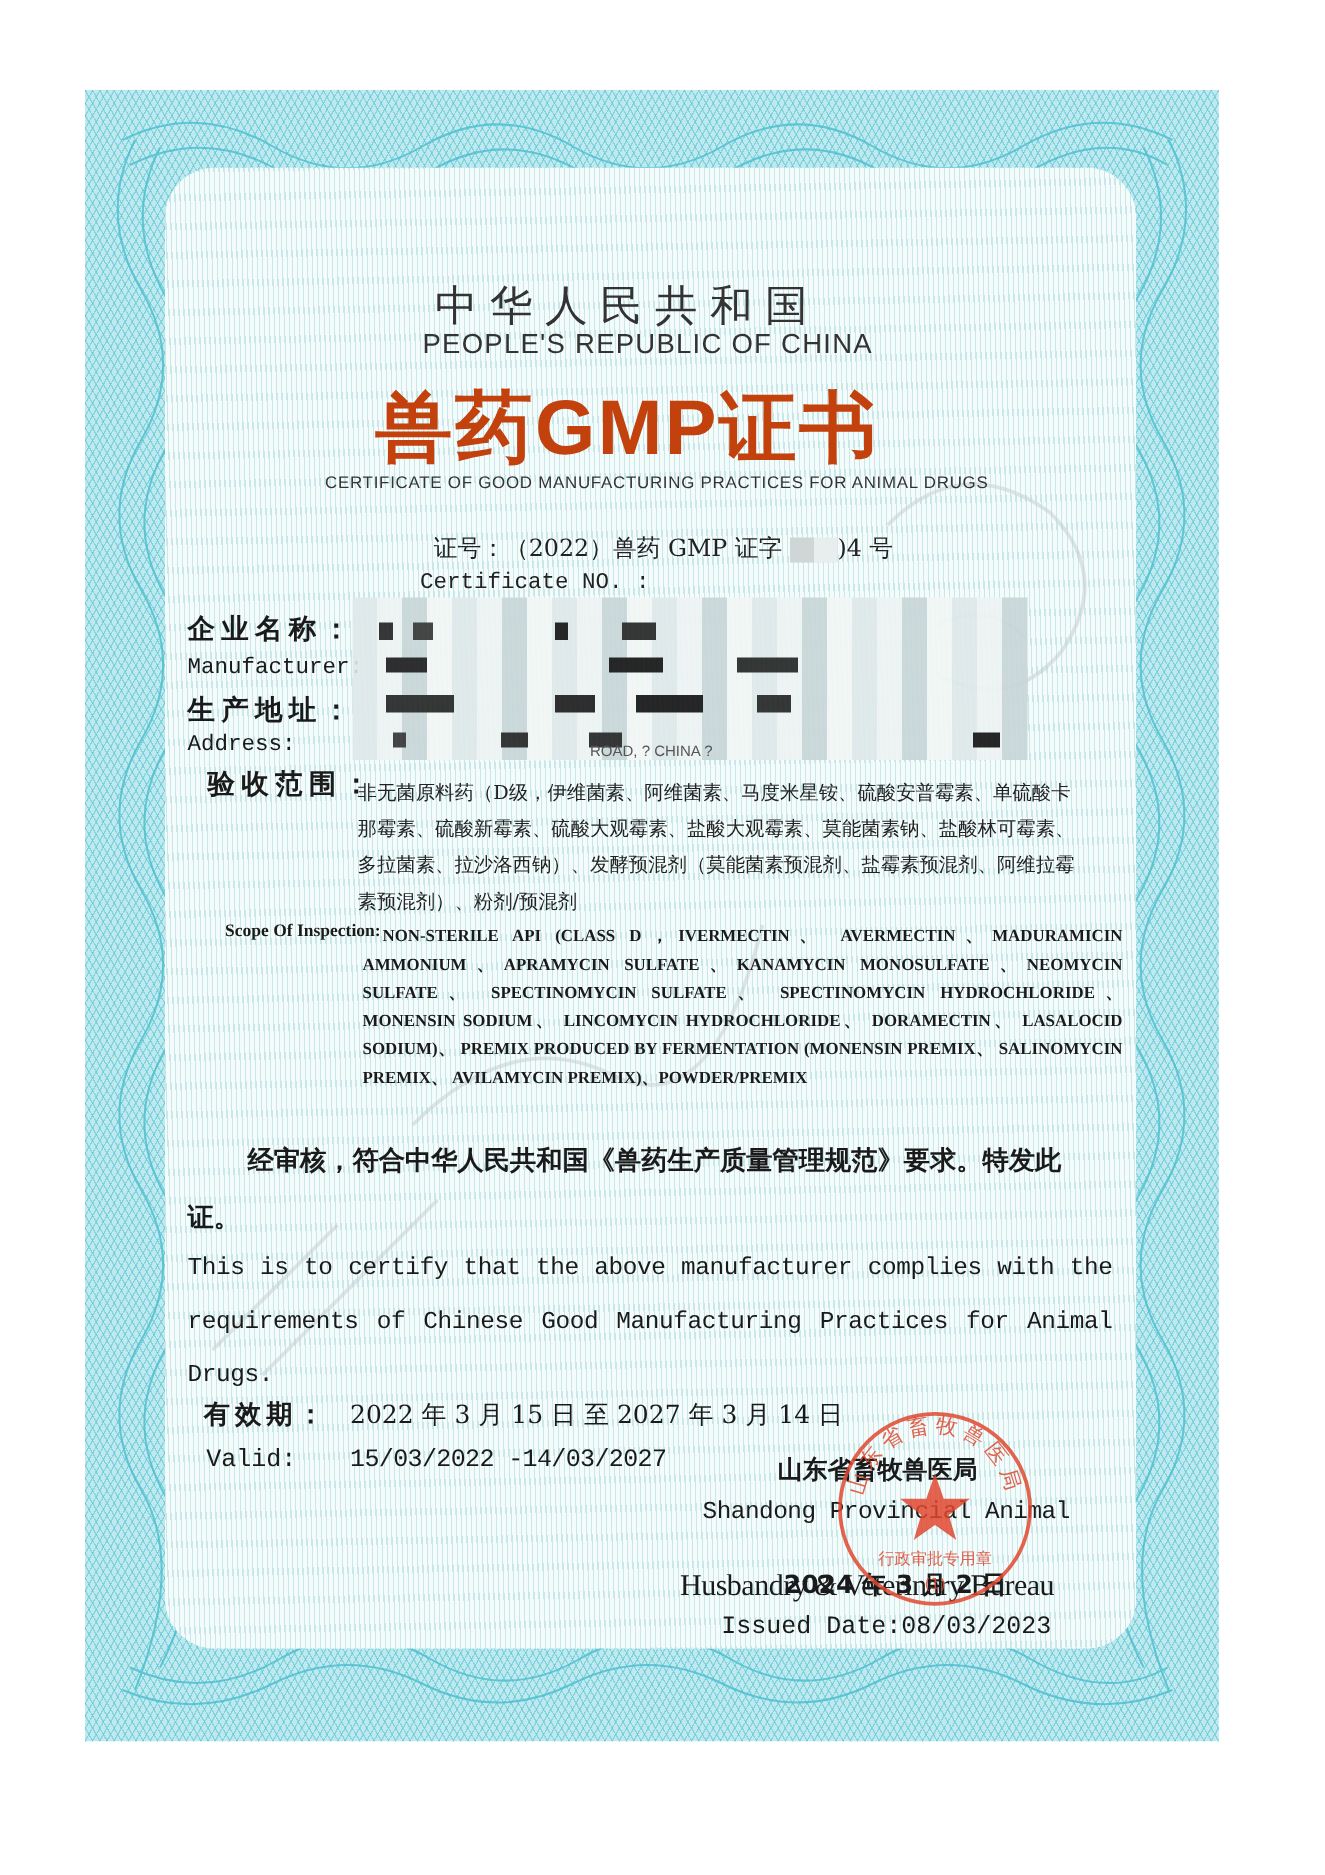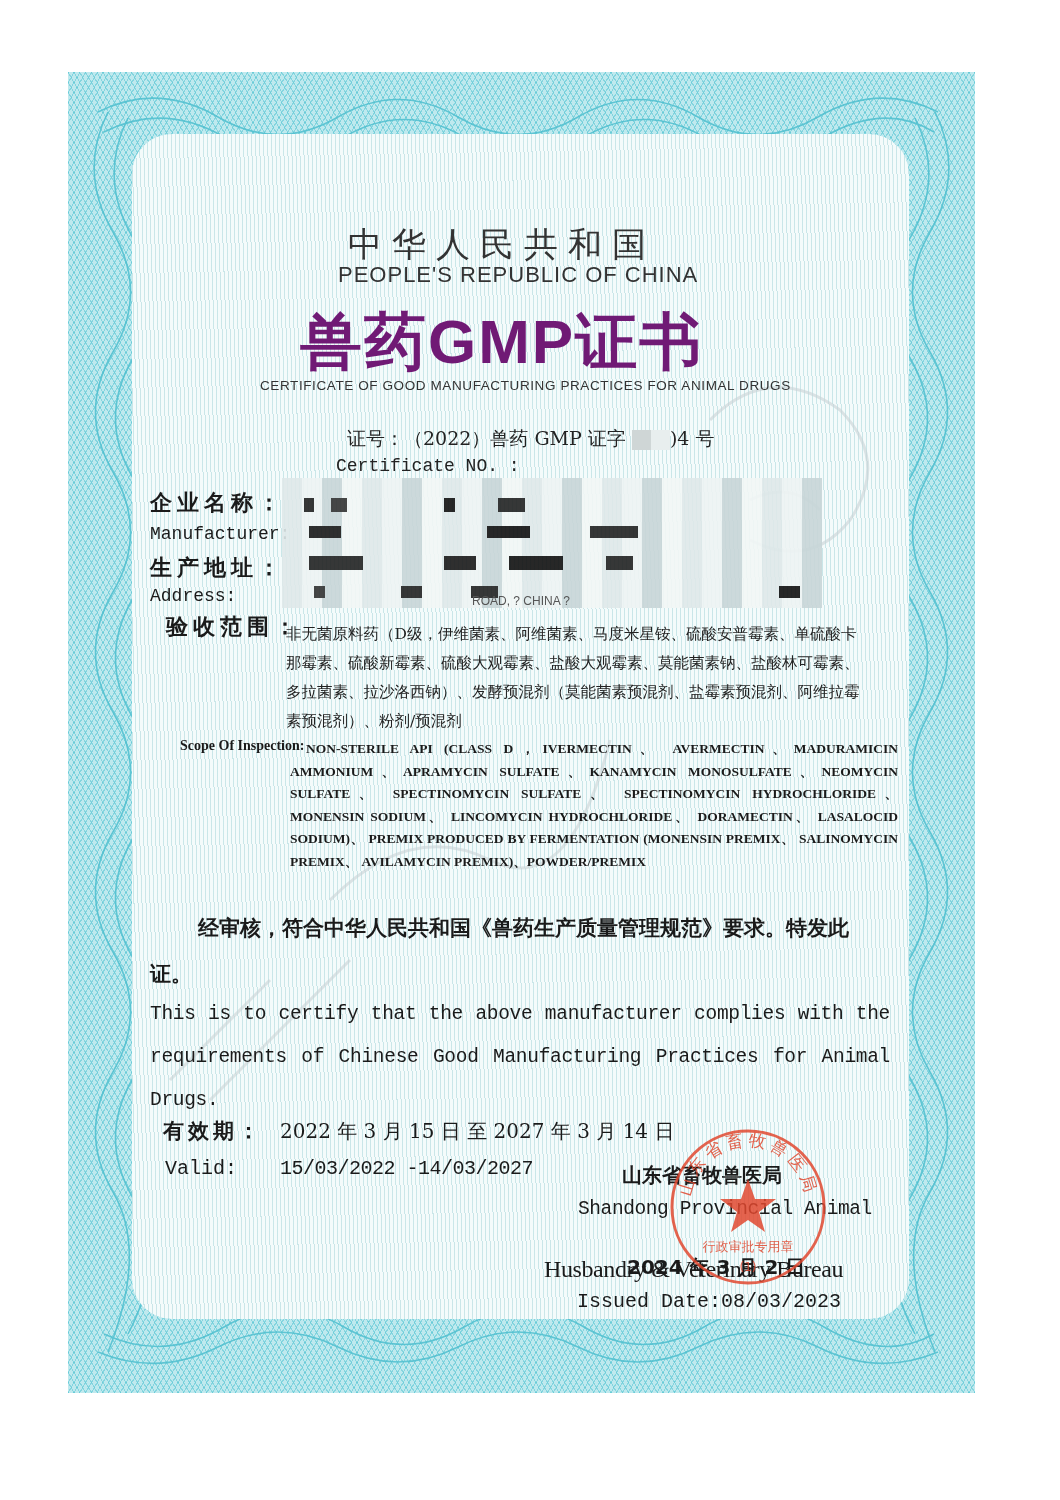--- a/index.html
+++ b/index.html
@@ -14,42 +14,42 @@
   .wave-border { position:absolute; inset:0; pointer-events:none; }
   .inner { position:absolute; left:64px; top:62px; right:66px; bottom:74px;
            background:
              repeating-linear-gradient(88deg, rgba(150,205,210,0.45) 0 1px, transparent 1px 4px),
              #f4fbfb;
            border-radius:40px; }
   .watermark { position:absolute; pointer-events:none; }
   .abs { position:absolute; white-space:nowrap; }
   .t-cn-country { left:348px; top:222px; font-size:34px; letter-spacing:10px; color:#333; font-family:"DejaVu Serif", serif; }
   .t-en-country { left:338px; top:262px; font-size:22px; letter-spacing:1px; color:#333; font-family:"Liberation Sans", sans-serif; }
-  .t-main { left:300px; top:300px; font-size:62px; font-weight:bold; color:#701a75; font-family:"DejaVu Serif", serif; letter-spacing:2px; }
+  .t-main { left:300px; top:300px; font-size:62px; font-weight:bold; color:#c2410c; font-family:"DejaVu Serif", serif; letter-spacing:2px; }
   .t-main .gmp { font-family:"Liberation Sans", sans-serif; font-weight:bold; }
   .t-sub { left:260px; top:378px; font-size:13.5px; letter-spacing:0.6px; color:#333; font-family:"Liberation Sans", sans-serif; }
   .t-certno { left:347px; top:426px; font-size:19px; color:#222; }
   .t-certno-en { left:336px; top:456px; font-size:18px; font-family:"Liberation Mono", monospace; color:#222; }
   .lbl-cn { font-size:22px; font-weight:bold; letter-spacing:5px; color:#1a1a1a; font-family:"DejaVu Sans", sans-serif; }
   .lbl-en { font-size:18px; font-family:"Liberation Mono", monospace; color:#1a1a1a; }
   .pix { position:absolute; display:grid; grid-template-columns:repeat(var(--c),1fr); }
   .scope-cn { left:290px; top:620px; width:585px; font-size:15.5px; line-height:29px; color:#222; white-space:normal; }
   .scope-en-label { left:144px; top:738px; font-size:14px; font-weight:bold; font-family:"Liberation Serif", serif;padding-left:36px; }
   .scope-en { left:290px; top:738px; width:610px; font-size:13.5px; line-height:22.5px; font-weight:bold;
               font-family:"Liberation Serif", serif; white-space:normal; text-align:justify; }
   .decl-cn { left:150px; top:905px; width:740px; font-size:21px; font-weight:bold; line-height:46px;
              text-indent:48px; white-space:normal; font-family:"DejaVu Sans", sans-serif; }
   .decl-en { left:150px; top:993px; width:740px; font-size:19.5px; line-height:43px;
              font-family:"Liberation Mono", monospace; white-space:normal; text-align:justify; letter-spacing:-0.3px; }
   .valid-cn-label { left:163px; top:1117px; font-size:21px; font-weight:bold; letter-spacing:4px; font-family:"DejaVu Sans", sans-serif; }
   .valid-cn { left:280px; top:1118px; font-size:20px; }
   .valid-en-label { left:165px; top:1157px; font-size:20px; font-family:"Liberation Mono", monospace; }
   .valid-en { left:280px; top:1157px; font-size:20px; font-family:"Liberation Mono", monospace; letter-spacing:-0.5px; }
   .issuer-cn { left:622px; top:1162px; font-size:20px; font-weight:bold; font-family:"DejaVu Sans", sans-serif; }
-  .issuer-en1 { left:562px; top:1198px; font-size:19.5px; font-family:"Liberation Mono", monospace; letter-spacing:-0.4px;margin-left:16px; }
+  .issuer-en1 { left:562px; top:1198px; font-size:19.5px; font-family:"Liberation Mono", monospace; letter-spacing:-0.4px; }
   .issuer-en2 { left:544px; top:1222px; font-size:24px; font-family:Liberation Serif, serif; letter-spacing:-0.4px;margin-top:34px; }
   .issue-cn { left:627px; top:1254px; font-size:20px; font-weight:bold; font-family:"DejaVu Sans", sans-serif; }
   .issue-en { left:577px; top:1290px; font-size:20px; font-family:"Liberation Mono", monospace; }
   .stamp { position:absolute; left:668px; top:1127px; width:160px; height:160px; pointer-events:none; }
 </style>
 </head>
 <body>
 
 <div class="frame">
   <svg class="wave-border" width="907" height="1321" viewBox="0 0 907 1321">

